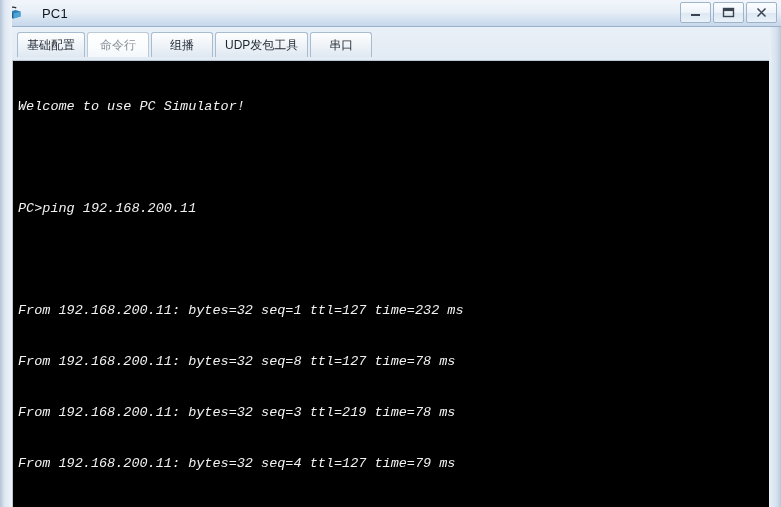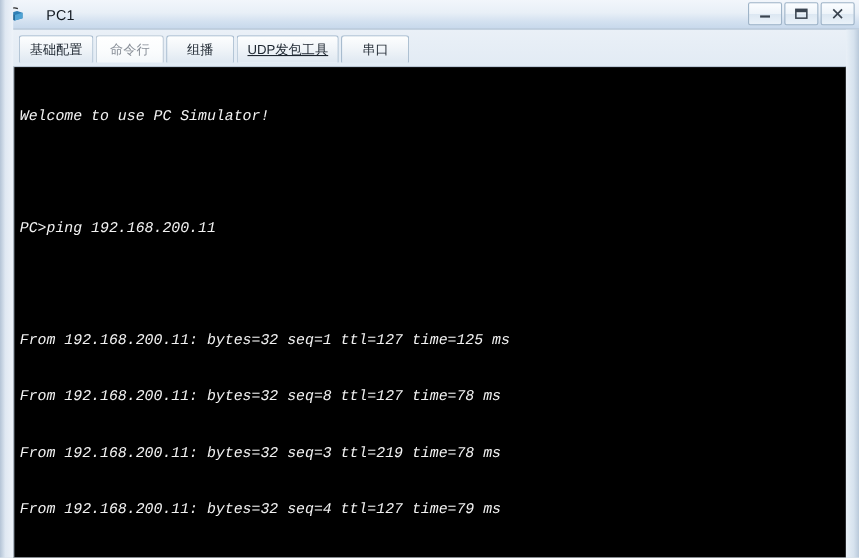--- a/index.html
+++ b/index.html
@@ -98,21 +98,21 @@
     border-radius: 3px 3px 0 0;
     background: linear-gradient(to bottom, #fdfefe 0%, #f1f5f9 45%, #dfe8f1 100%);
     white-space: nowrap;
     cursor: default;
   }
   .tab.active {
     color: #8a9099;
     background: linear-gradient(to bottom, #ffffff 0%, #fafcfd 60%, #f3f7fa 100%);
     border-color: #bcc9d6;
   }
-  .tab.wide { min-width: 82px; text-decoration: underline; }
+  .tab.wide { min-width: 82px; }
 
   
   .term-frame {
     position: absolute;
     left: 12px;
     top: 60px;
     width: 757px;
     height: 447px;
     background: #000000;
     border-left: 1px solid #b9c6d4;
@@ -206,21 +206,21 @@
       <span>串口</span>
     </div>
   </div>
 
   <div class="term-frame">
     <div class="term-body">
       <div class="term-line">Welcome to use PC Simulator!</div>
       <div class="term-line blank"></div>
       <div class="term-line">PC&gt;ping 192.168.200.11</div>
       <div class="term-line blank"></div>
-      <div class="term-line">From 192.168.200.11: bytes=32 seq=1 ttl=127 time=125 ms</div>
+      <div class="term-line">From 192.168.200.11: bytes=32 seq=1 ttl=127 time=232 ms</div>
       <div class="term-line">From 192.168.200.11: bytes=32 seq=8 ttl=127 time=78 ms</div>
       <div class="term-line">From 192.168.200.11: bytes=32 seq=3 ttl=219 time=78 ms</div>
       <div class="term-line">From 192.168.200.11: bytes=32 seq=4 ttl=127 time=79 ms</div>
       
       
       
       
       
       
       

